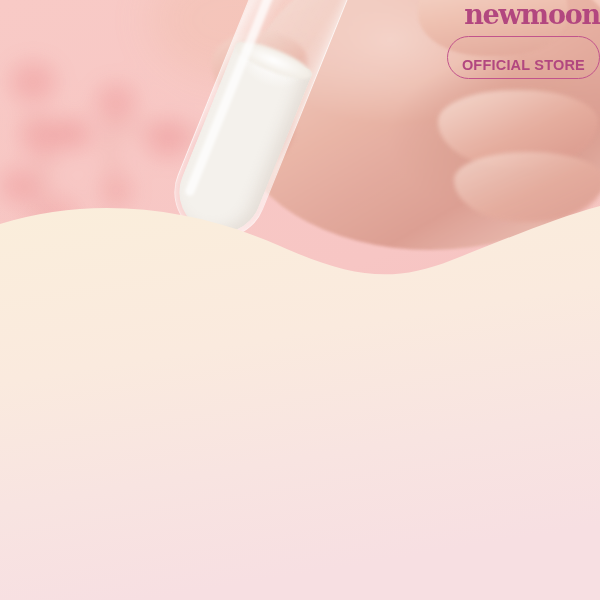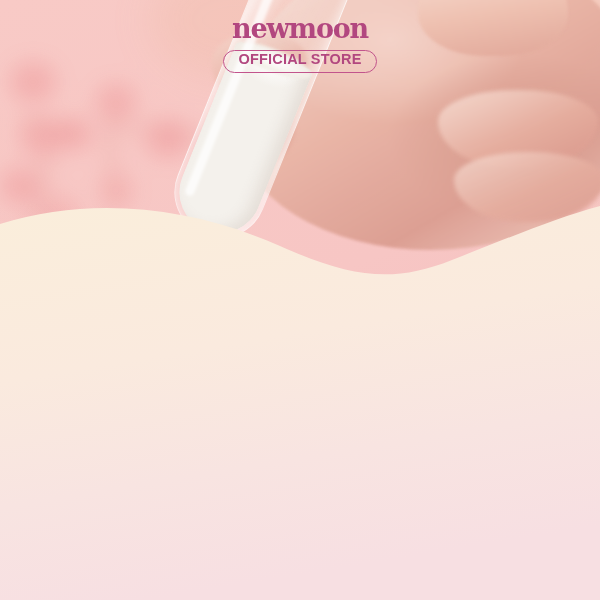--- a/index.html
+++ b/index.html
@@ -92,30 +92,30 @@
     border-radius:50%;
     background:radial-gradient(closest-side,#ffffff,#f1ece4);
     filter:blur(1.5px);
   }
   .tube-high {
     position:absolute; left:12px; top:8px; width:9px; bottom:30px;
     border-radius:6px; background:rgba(255,255,255,.75); filter:blur(1.6px);
   }
 
   
-  .logo-wrap { position:absolute; left:0; right:0; top:14px; text-align:center; z-index:6; }
+  .logo-wrap { position:absolute; left:0; right:0; top:0; text-align:right; z-index:6; }
   .logo {
     font-family:"DejaVu Serif", serif;
     font-weight:700; font-size:27px; letter-spacing:-1.2px;
     color:#b2477f; line-height:1;
     transform:scaleY(1.06);
   }
   .store-badge {
     display:inline-block; margin-top:9px;
-    padding:0 14px 5px;
+    padding:20px 14px 5px;
     border:1.6px solid #c2548c; border-radius:999px;
     color:#b2477f; font-weight:700; font-size:14.5px; letter-spacing:.2px;
   }
 
   
   .wave { position:absolute; left:0; bottom:0; width:600px; height:420px; z-index:4; }
   .wave svg { display:block; width:600px; height:420px; }
 
   
   .content { position:absolute; left:0; bottom:0; width:600px; z-index:5; padding:0 33px 0; }

